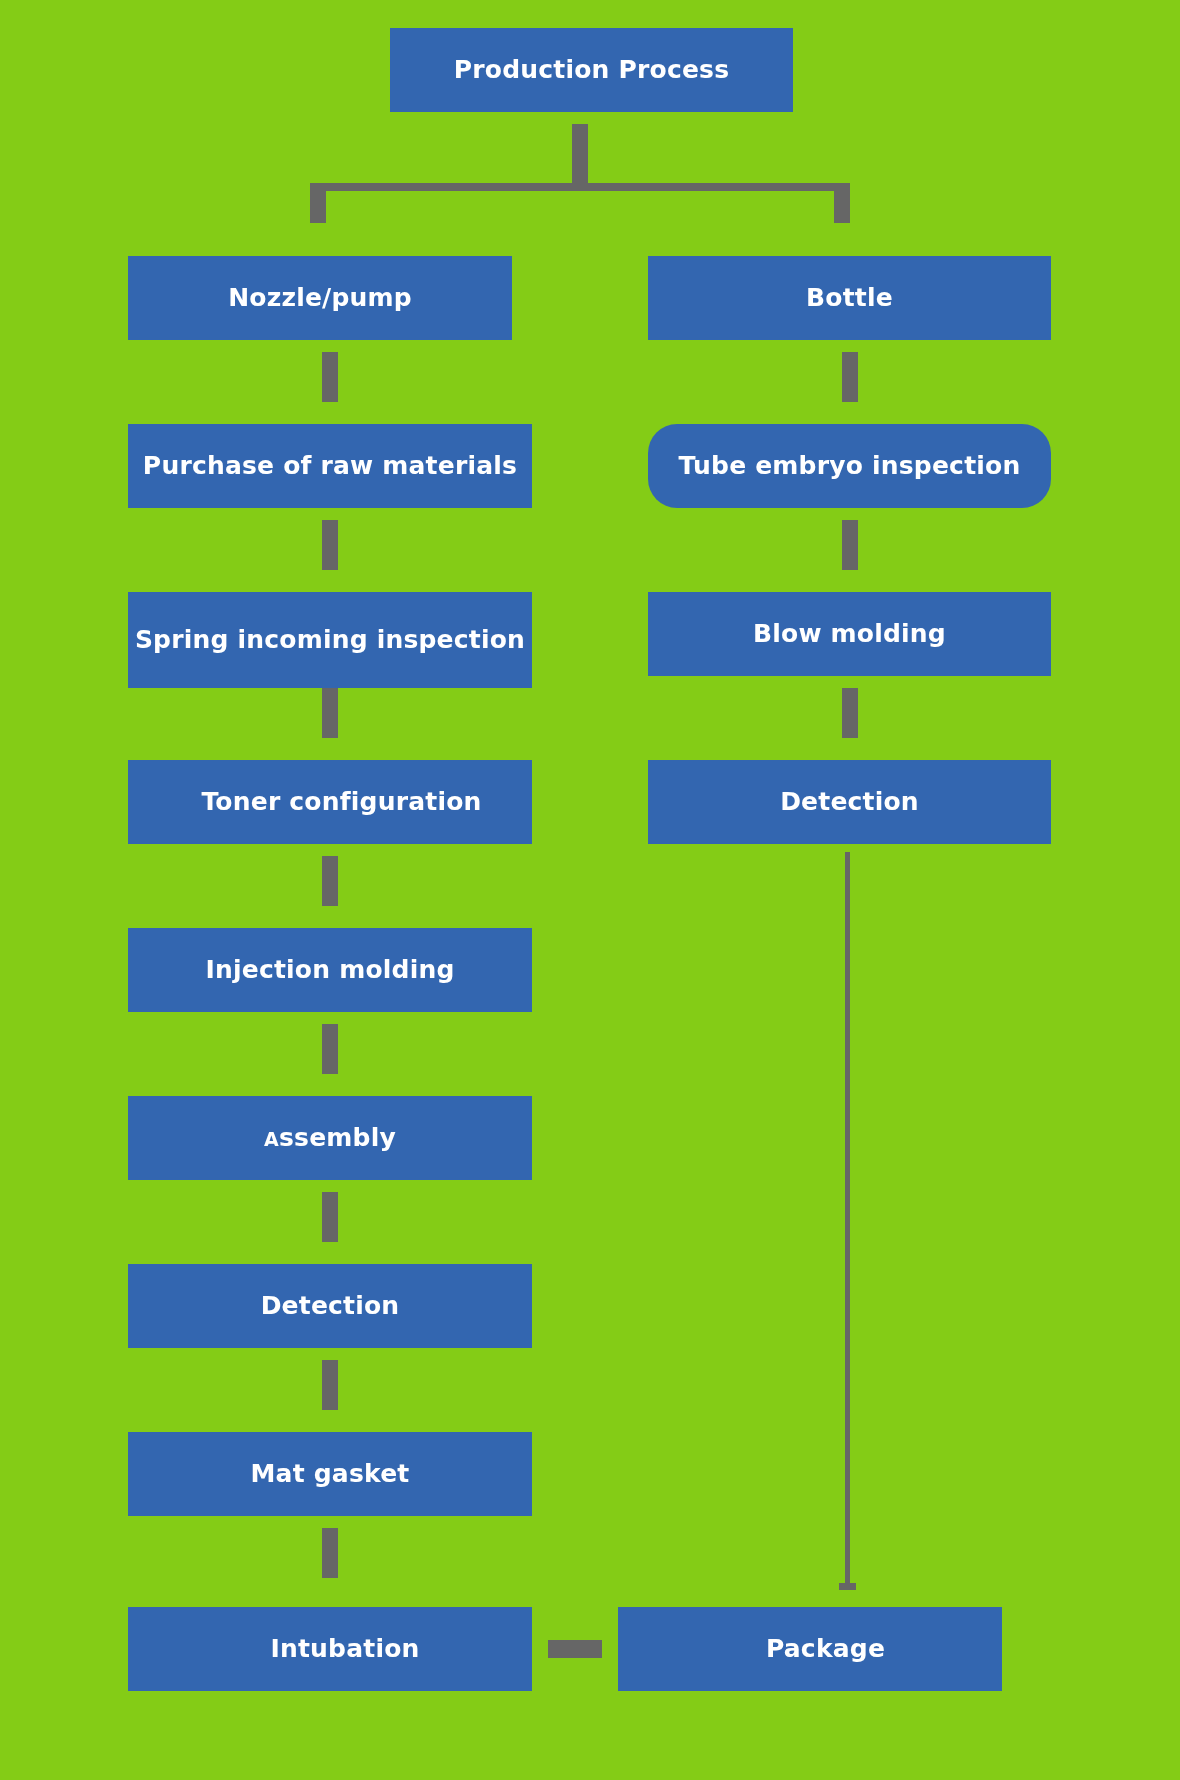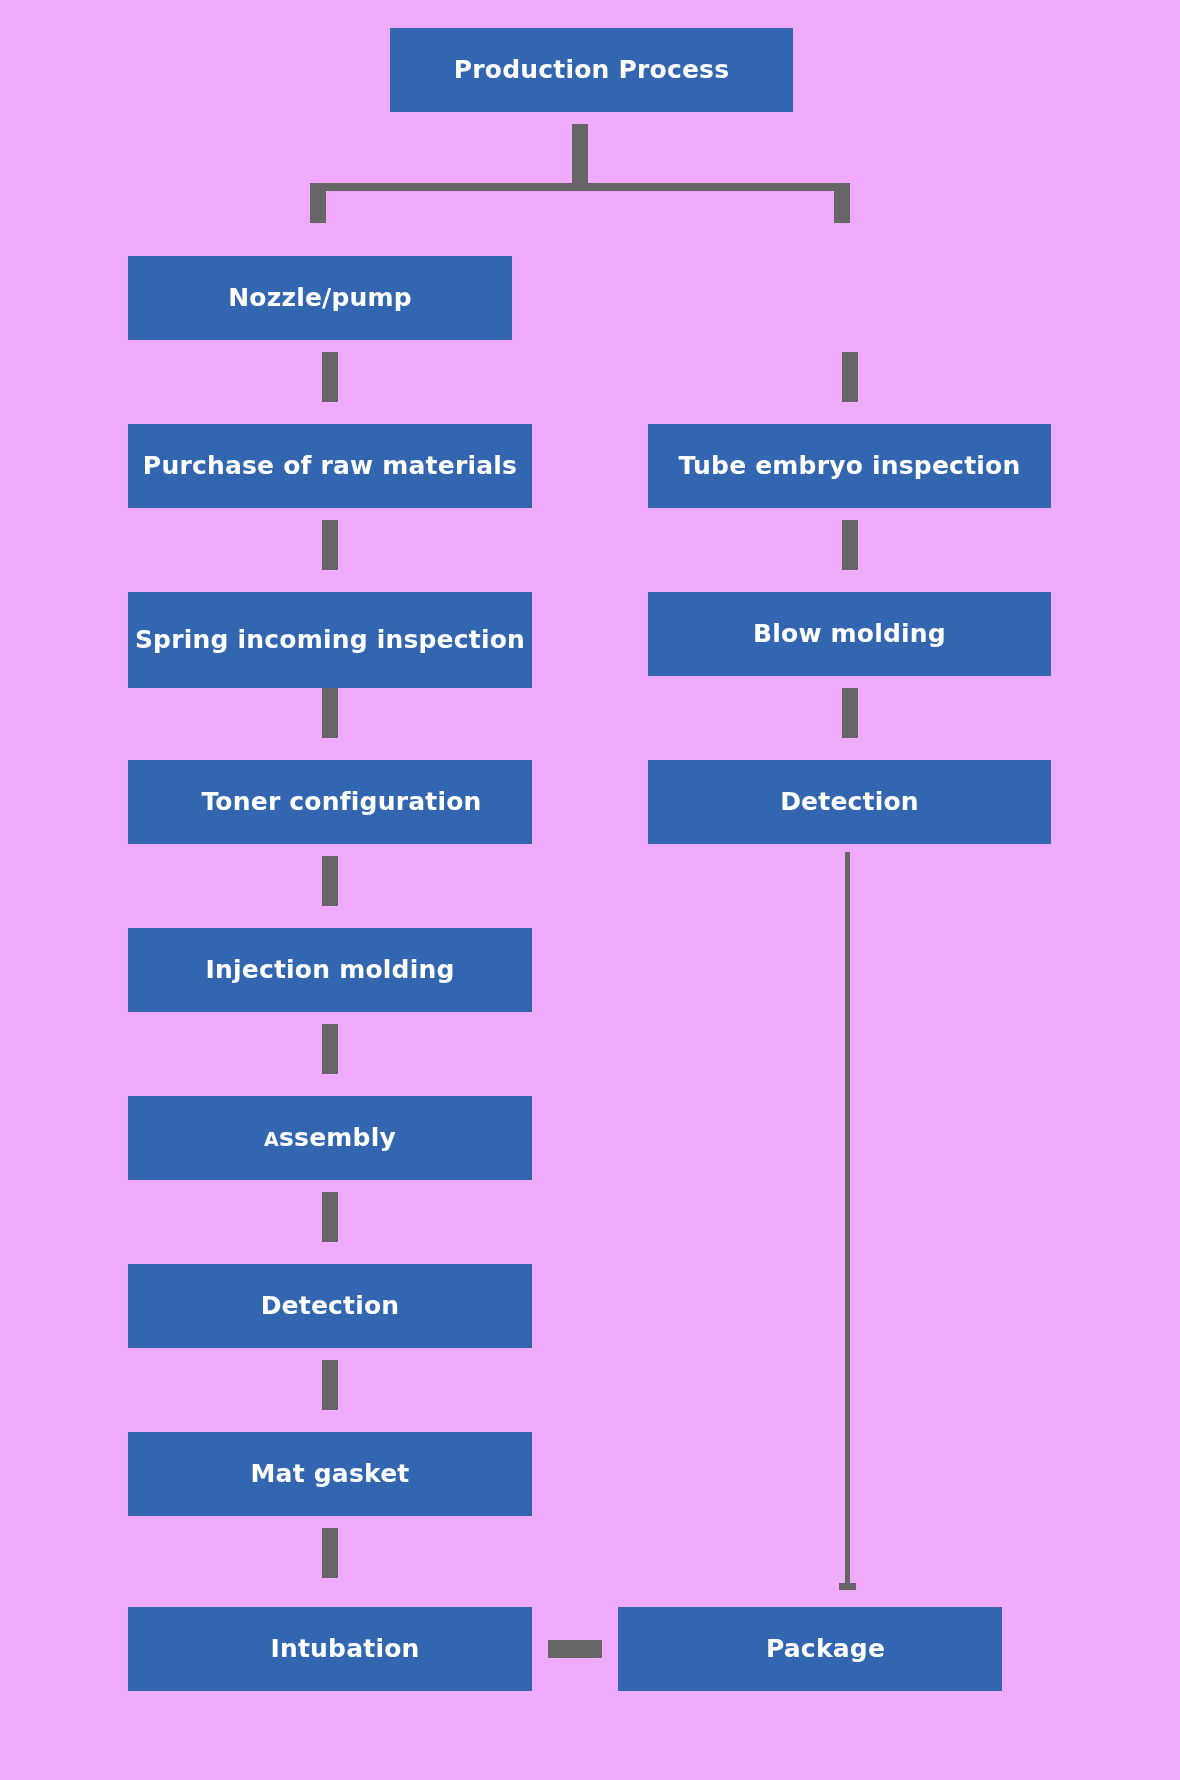--- a/index.html
+++ b/index.html
@@ -8,21 +8,21 @@
     padding: 0;
     background: #ffffff;
   }
   body {
     font-family: "DejaVu Sans", "Liberation Sans", sans-serif;
   }
   #canvas {
     position: relative;
     width: 1180px;
     height: 1780px;
-    background: #f0abfc;
+    background: #84cc16;
     overflow: hidden;
   }
   .node {
     position: absolute;
     background: #3366b0;
     color: #ffffff;
     display: flex;
     align-items: center;
     justify-content: center;
     text-align: center;
@@ -130,24 +130,27 @@
   <div class="node" style="left:128px; top:1432px; width:404px; height:84px;">
     <span class="node-label">Mat gasket</span>
   </div>
 
   <div class="conn conn-v" style="left:322px; top:1528px; width:16px; height:50px;"></div>
 
   <div class="node" style="left:128px; top:1607px; width:404px; height:84px;padding-left:40px;">
     <span class="node-label">Intubation</span>
   </div>
 
+  <div class="node" style="left:648px; top:256px; width:403px; height:84px;">
+    <span class="node-label">Bottle</span>
+  </div>
 
   <div class="conn conn-v" style="left:842px; top:352px; width:16px; height:50px;"></div>
 
-  <div class="node" style="left:648px; top:424px; width:403px; height:84px;">
+  <div class="node" style="left:648px; top:424px; width:403px; height:84px;border-radius:29px;">
     <span class="node-label">Tube embryo inspection</span>
   </div>
 
   <div class="conn conn-v" style="left:842px; top:520px; width:16px; height:50px;"></div>
 
   <div class="node" style="left:648px; top:592px; width:403px; height:84px;">
     <span class="node-label">Blow molding</span>
   </div>
 
   <div class="conn conn-v" style="left:842px; top:688px; width:16px; height:50px;"></div>

